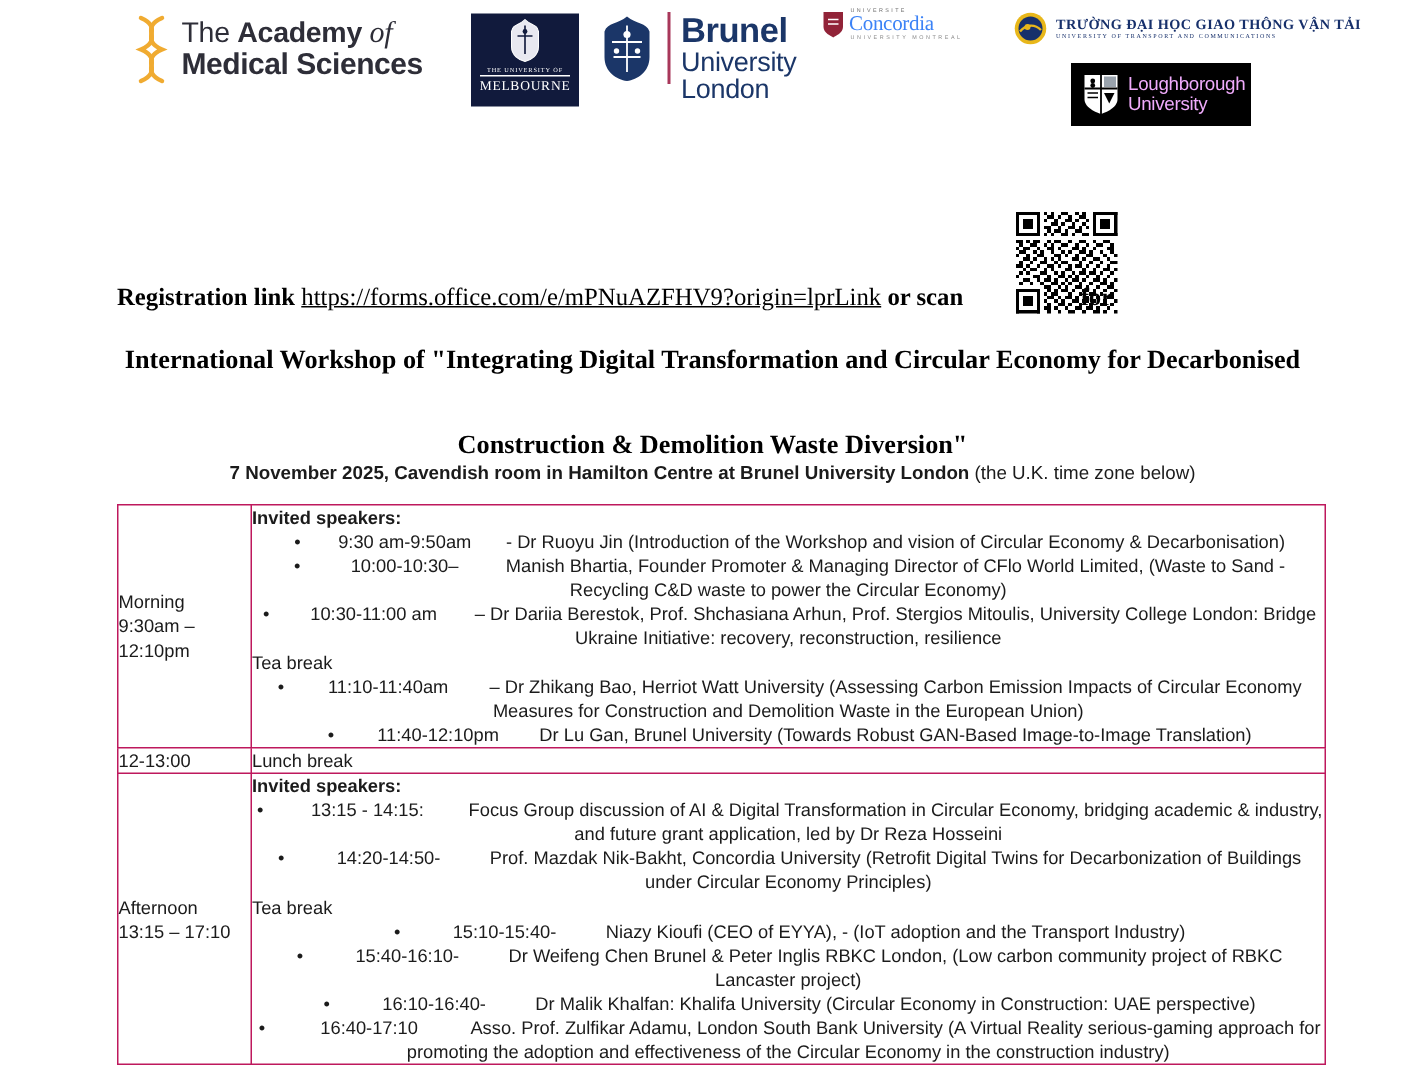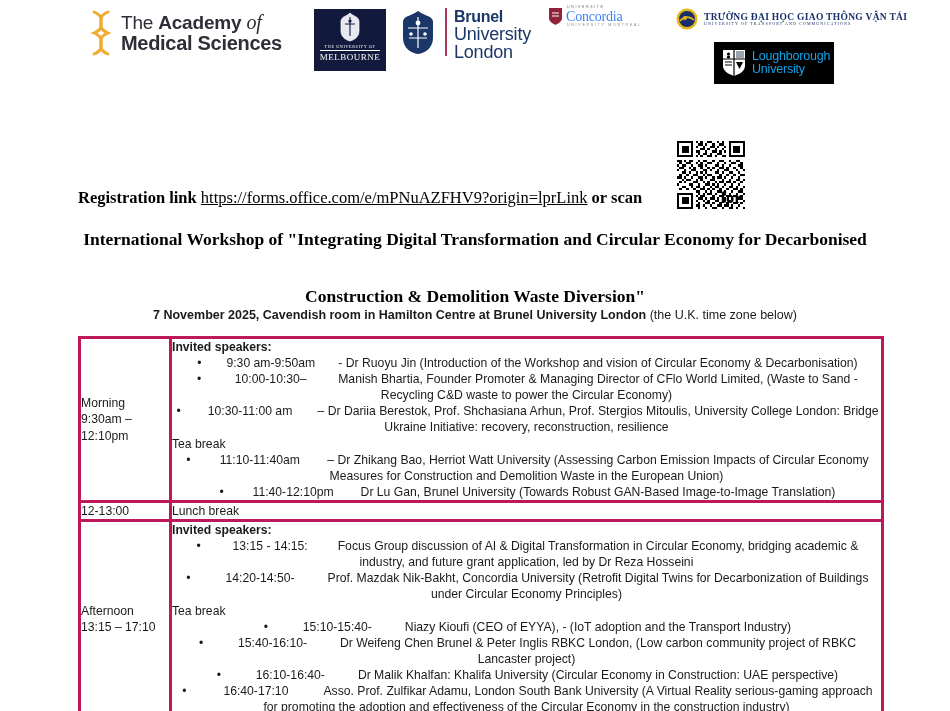--- a/index.html
+++ b/index.html
@@ -48,21 +48,21 @@
   }
   .mel-crest { width: 26px; height: 30px; }
   .mel-sub { font-size: 4.2px; letter-spacing: .6px; margin-top: 2px; font-family: "Liberation Serif", serif; }
   .mel-name { font-size: 9px; letter-spacing: .5px; font-family: "Liberation Serif", serif; border-top: 1px solid #fff; padding-top: 1px; margin-top: 1px;}
 
   
   #logo-brunel { left: 398px; top: 8px; display: flex; align-items: flex-start; gap: 7px; }
   .brunel-crest { width: 40px; height: 48px; }
   .brunel-rule { width: 2px; height: 48px; background: #a8375a; }
   .brunel-text { line-height: 1.0; padding-top: 1px;}
-  .brunel-1 { font-size: 16px; font-weight: bold; color: #1b3668; letter-spacing: -0.3px;}
+  .brunel-1 { font-size: 23px; font-weight: bold; color: #1b3668; letter-spacing: -0.3px;}
   .brunel-2 { font-size: 18px; color: #1b3668; letter-spacing: -0.2px;}
   .brunel-3 { font-size: 18px; color: #1b3668; letter-spacing: -0.2px;}
 
   
   #logo-concordia { left: 548px; top: 6px; display: flex; align-items: center; gap: 3px; }
   .conc-shield { width: 15px; height: 19px; }
   .conc-text { line-height: 1.0; }
   .conc-top { font-size: 3.6px; letter-spacing: 1.6px; color: #6b6b6b; margin-left: 1px;}
   .conc-main { font-size: 14px; color: #3b82f6; font-family: "Liberation Serif", serif; letter-spacing: -0.2px;}
   .conc-bot { font-size: 3.6px; letter-spacing: 1.7px; color: #8a8a8a; margin-left: 1px;}
@@ -77,21 +77,21 @@
   
   #logo-lough {
     left: 714px; top: 42px;
     width: 120px; height: 42px;
     background: #000000;
     display: flex; align-items: center; gap: 6px;
     padding-left: 8px;
     box-sizing: border-box;
   }
   .lough-crest { width: 24px; height: 28px; }
-  .lough-text { color: #0ea5e9; line-height: 1.05; }
+  .lough-text { color: #f0abfc; line-height: 1.05; }
   .lough-1 { font-size: 12.5px; letter-spacing: -0.2px;}
   .lough-2 { font-size: 12.5px; letter-spacing: -0.2px;}
 
   
   .reg-line {
     position: absolute;
     left: 78px; top: 188px;
     width: 800px;
     font-family: "Liberation Serif", serif;
     font-size: 16.5px;
@@ -137,21 +137,21 @@
   
   table.sched {
     position: absolute;
     left: 78px;
     top: 336px;
     width: 806px;
     border-collapse: collapse;
     table-layout: fixed;
   }
   table.sched td {
-    border: 3px solid #be185d;
+    border: 1px solid #be185d;
     vertical-align: middle;
     padding: 0;
     font-size: 12.2px;
     line-height: 1.32;
     color: #1b1b1b;
   }
   td.time-col {
     width: 88px;
     padding: 4px 0 4px 4px;
     vertical-align: middle;

